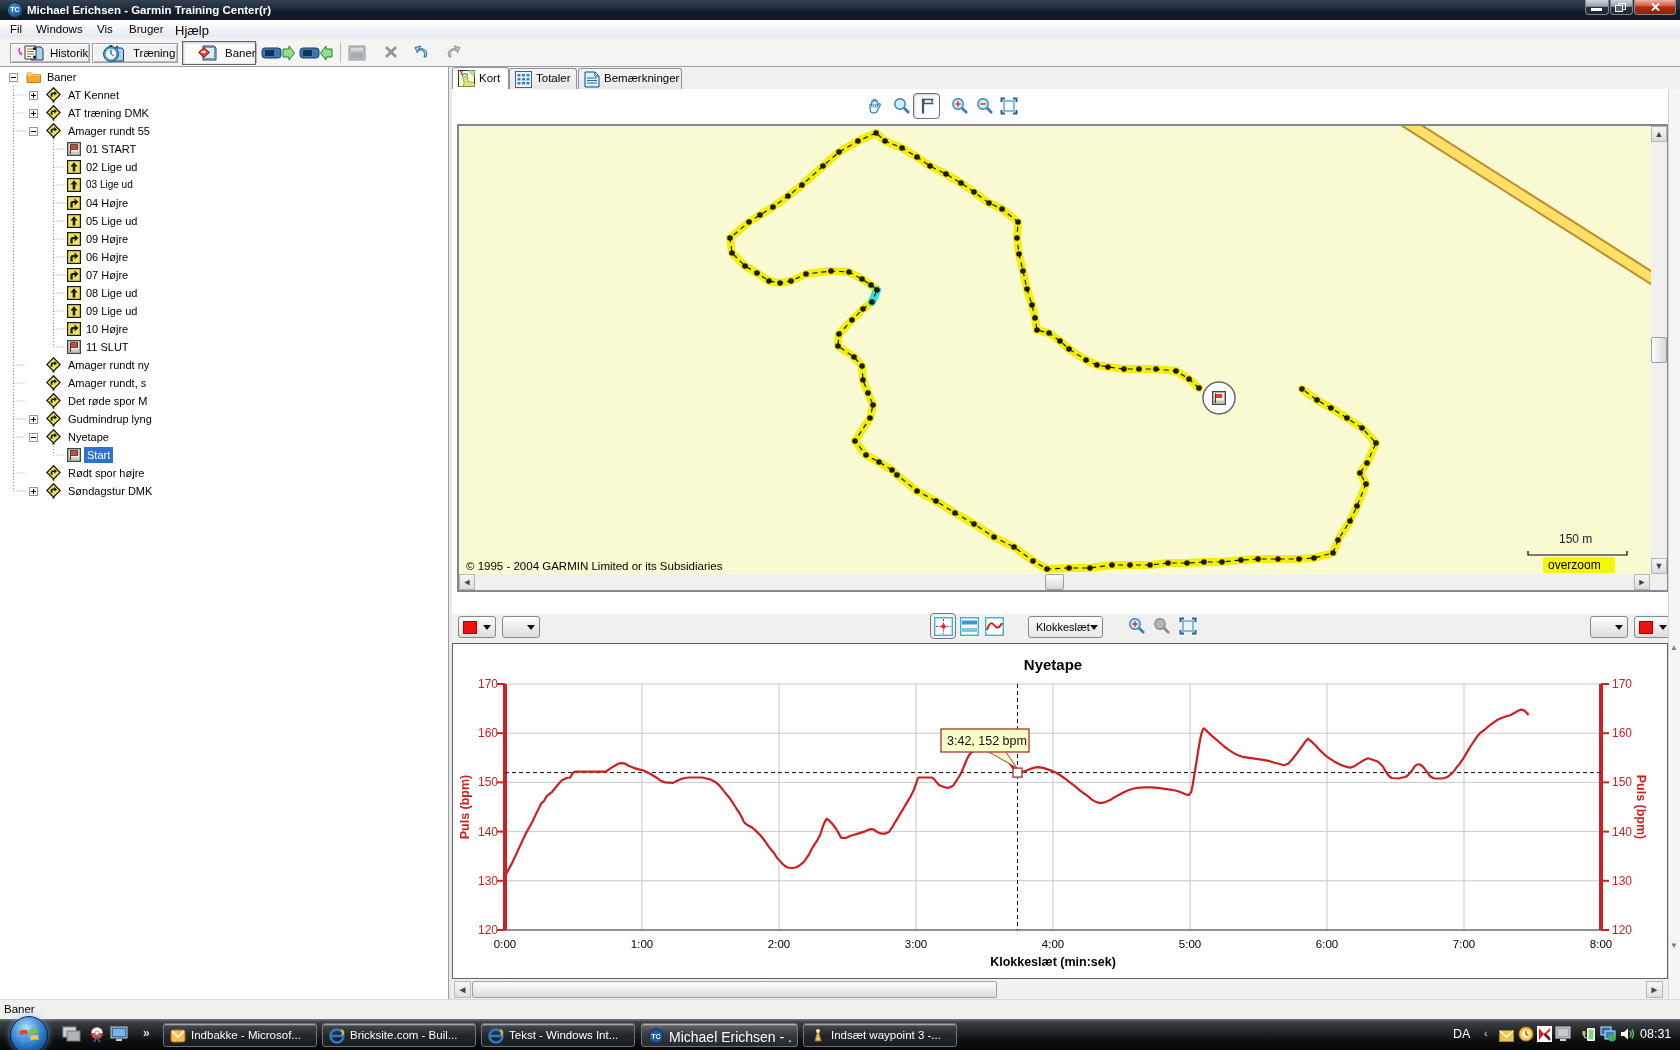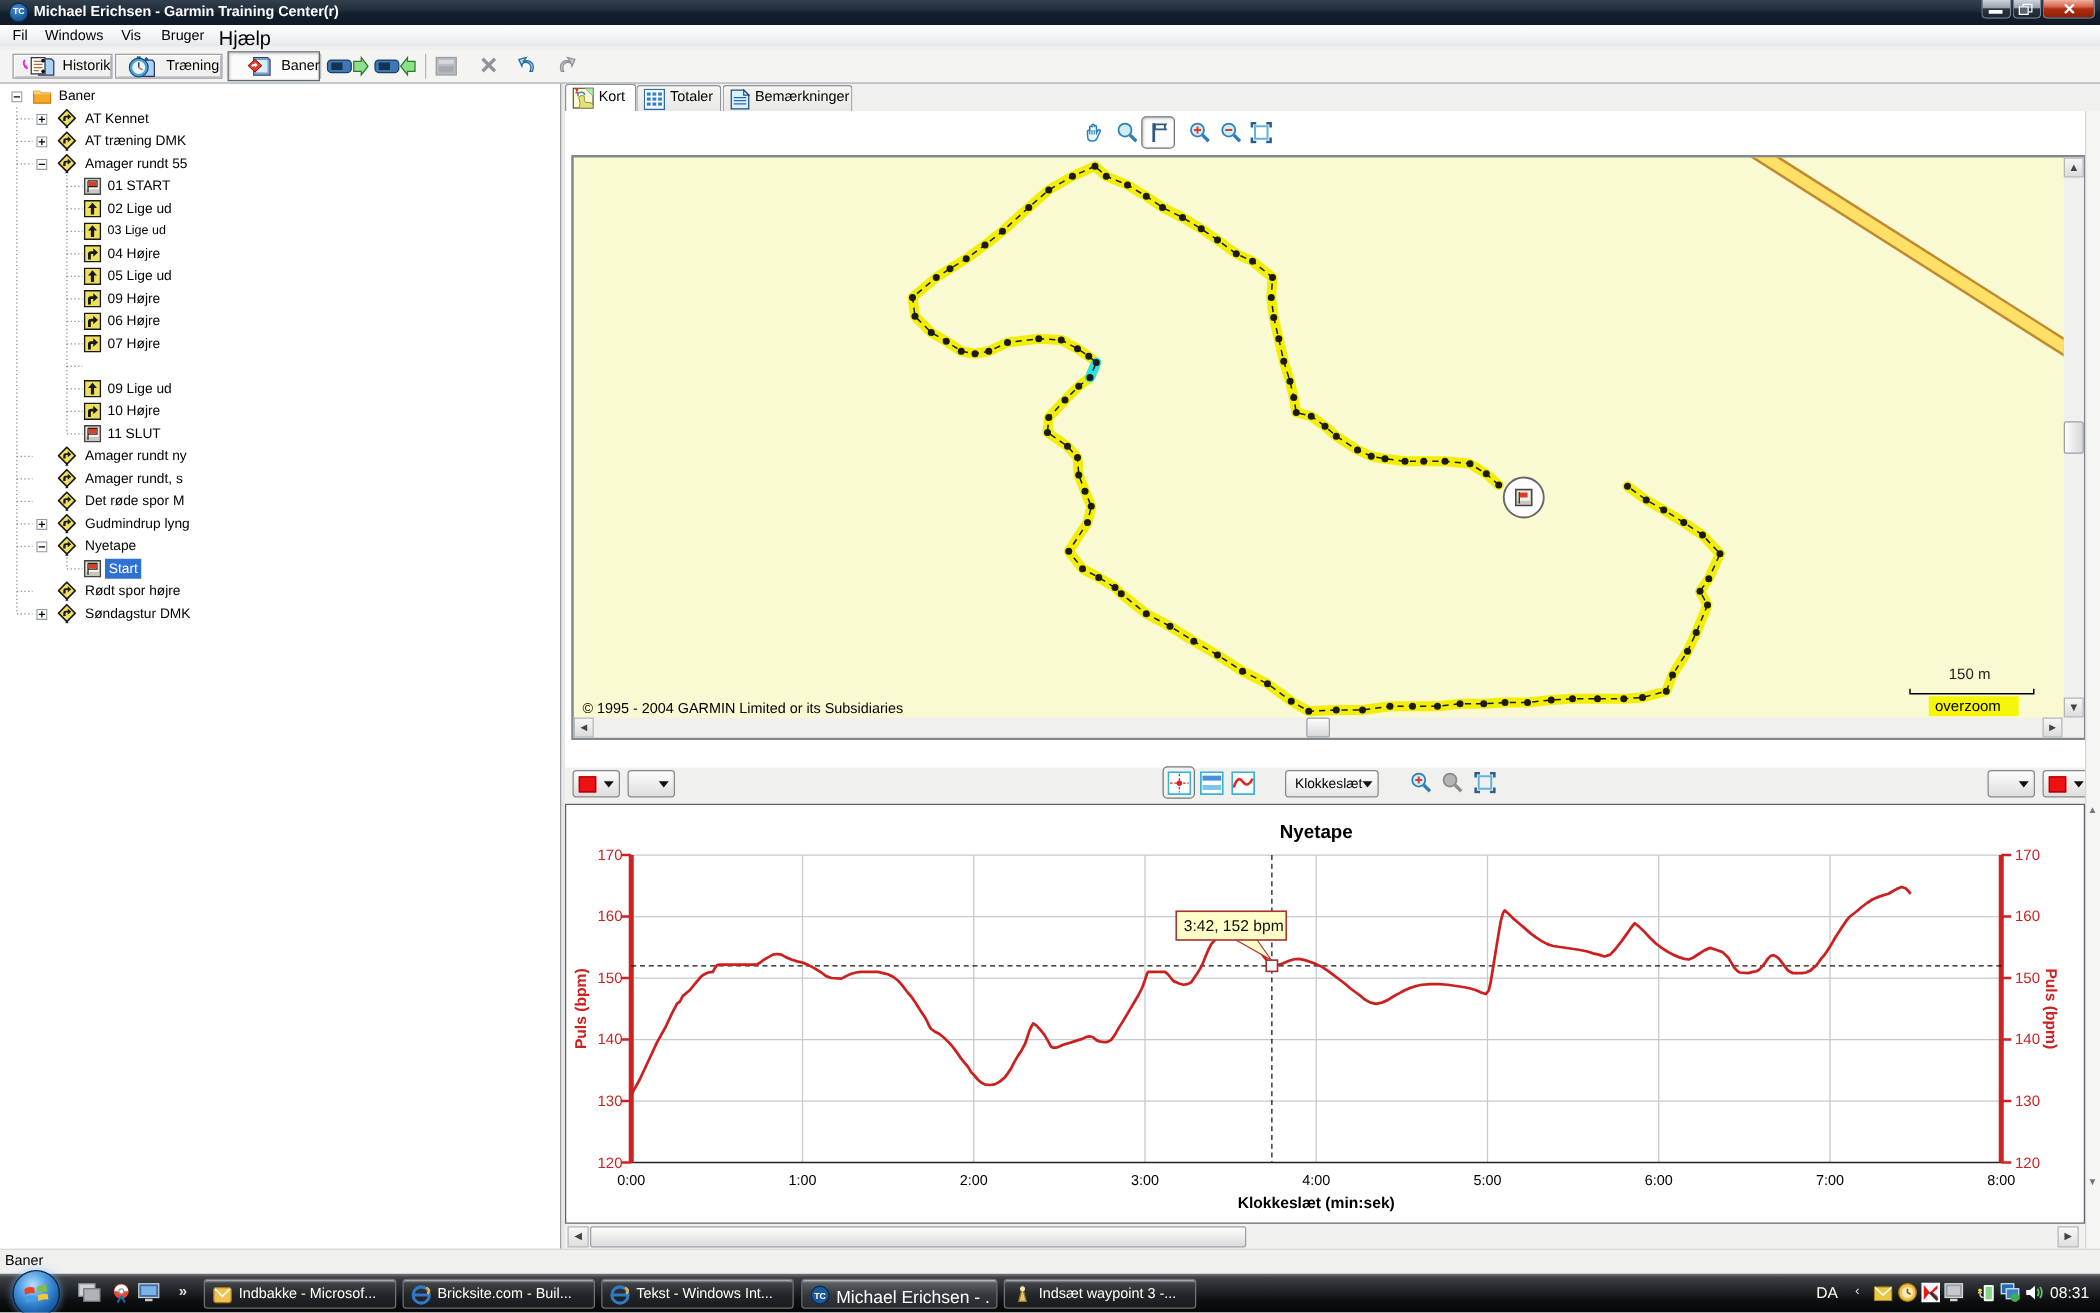--- a/index.html
+++ b/index.html
@@ -18,21 +18,21 @@
       <svg style="position:absolute;left:16px;top:3px" width="9" height="8" viewBox="0 0 9 8">
         <path d="M1 0.5 L8 7.5 M8 0.5 L1 7.5" stroke="#fff" stroke-width="1.8"></path>
       </svg>
     </div>
 </div>
 <div class="abs" style="left:0;top:20px;width:1680px;height:17px;background:linear-gradient(180deg,#ffffff,#eef1f5 70%,#e4e9ef)">
 <div class="abs" style="left:10px;top:3px;font-size:11.5px">Fil</div>
 <div class="abs" style="left:36px;top:3px;font-size:11.5px">Windows</div>
 <div class="abs" style="left:97px;top:3px;font-size:11.5px">Vis</div>
 <div class="abs" style="left:129px;top:3px;font-size:11.5px">Bruger</div>
-<div class="abs" style="left:175px;top:3px;font-size:16px">Hjælp</div>
+<div class="abs" style="left:175px;top:3px;font-size:13px">Hjælp</div>
 </div>
 <div class="abs" style="left:0;top:40px;width:1680px;height:27px;background:#f4f4f2;border-bottom:1px solid #999fa6">
 <div class="abs" style="left:10px;top:3px;width:80px;height:20px;border:1px solid #9aa0a6;background:#f1f1ef;box-shadow:inset 1px 1px 0 #ffffff,inset -1px -1px 0 #b9bcc0">
  <svg class="abs" style="left:6px;top:1px" width="27" height="17" viewBox="0 0 27 17">
         <path d="M14 2 L24 2 L26 4 L26 15 L14 15 Z" fill="#a8d4f0" stroke="#336"></path>
         <path d="M8 1 L19 1 L19 14 L8 14 Z" fill="#fff" stroke="#334"></path>
         <path d="M10 4 L17 4 M10 6.5 L17 6.5 M10 9 L17 9 M10 11.5 L14 11.5" stroke="#b06a3a" stroke-width="1"></path>
         <path d="M3 3 Q1 5 3 8 L5 10" stroke="#e637c8" stroke-width="1.6" fill="none"></path>
         <path d="M5 10 L2 9 L4.5 7 Z" fill="#e637c8"></path>
         <circle cx="17.5" cy="3.5" r="1.5" fill="#111"></circle>
@@ -216,20 +216,27 @@
           <path d="M3.4 11.5 L3.4 7.2 Q3.4 4.9 5.8 4.9 L7.6 4.9 L7.6 2.6 L11.4 6 L7.6 9.4 L7.6 7.1 L6 7.1 Q5.7 7.1 5.7 7.5 L5.7 11.5 Z" fill="#1a1a1a"></path>
         </svg></div>
       <div style="position:absolute;left:86px;top:1px;color:#000;font-size:11px;line-height:16px;white-space:nowrap">06 Højre</div>
     </div>
     <div style="position:absolute;left:0;top:199px;width:448px;height:18px">
       <div style="position:absolute;left:67px;top:2px"><svg width="14" height="14" viewBox="0 0 14 14">
           <rect x="0.6" y="0.6" width="12.8" height="12.8" fill="#f0e060" stroke="#1a1a1a" stroke-width="1.2"></rect>
           <path d="M3.4 11.5 L3.4 7.2 Q3.4 4.9 5.8 4.9 L7.6 4.9 L7.6 2.6 L11.4 6 L7.6 9.4 L7.6 7.1 L6 7.1 Q5.7 7.1 5.7 7.5 L5.7 11.5 Z" fill="#1a1a1a"></path>
         </svg></div>
       <div style="position:absolute;left:86px;top:1px;color:#000;font-size:11px;line-height:16px;white-space:nowrap">07 Højre</div>
+    </div>
+    <div style="position:absolute;left:0;top:217px;width:448px;height:18px">
+      <div style="position:absolute;left:67px;top:2px"><svg width="14" height="14" viewBox="0 0 14 14">
+          <rect x="0.6" y="0.6" width="12.8" height="12.8" fill="#f0e060" stroke="#1a1a1a" stroke-width="1.2"></rect>
+          <path d="M7 2.2 L10.6 6.4 L8.3 6.4 L8.3 11.5 L5.7 11.5 L5.7 6.4 L3.4 6.4 Z" fill="#1a1a1a"></path>
+        </svg></div>
+      <div style="position:absolute;left:86px;top:1px;color:#000;font-size:11px;line-height:16px;white-space:nowrap">08 Lige ud</div>
     </div>
     <div style="position:absolute;left:0;top:235px;width:448px;height:18px">
       <div style="position:absolute;left:67px;top:2px"><svg width="14" height="14" viewBox="0 0 14 14">
           <rect x="0.6" y="0.6" width="12.8" height="12.8" fill="#f0e060" stroke="#1a1a1a" stroke-width="1.2"></rect>
           <path d="M7 2.2 L10.6 6.4 L8.3 6.4 L8.3 11.5 L5.7 11.5 L5.7 6.4 L3.4 6.4 Z" fill="#1a1a1a"></path>
         </svg></div>
       <div style="position:absolute;left:86px;top:1px;color:#000;font-size:11px;line-height:16px;white-space:nowrap">09 Lige ud</div>
     </div>
     <div style="position:absolute;left:0;top:253px;width:536px;height:18px">
       <div style="position:absolute;left:67px;top:2px"><svg width="14" height="14" viewBox="0 0 14 14">

